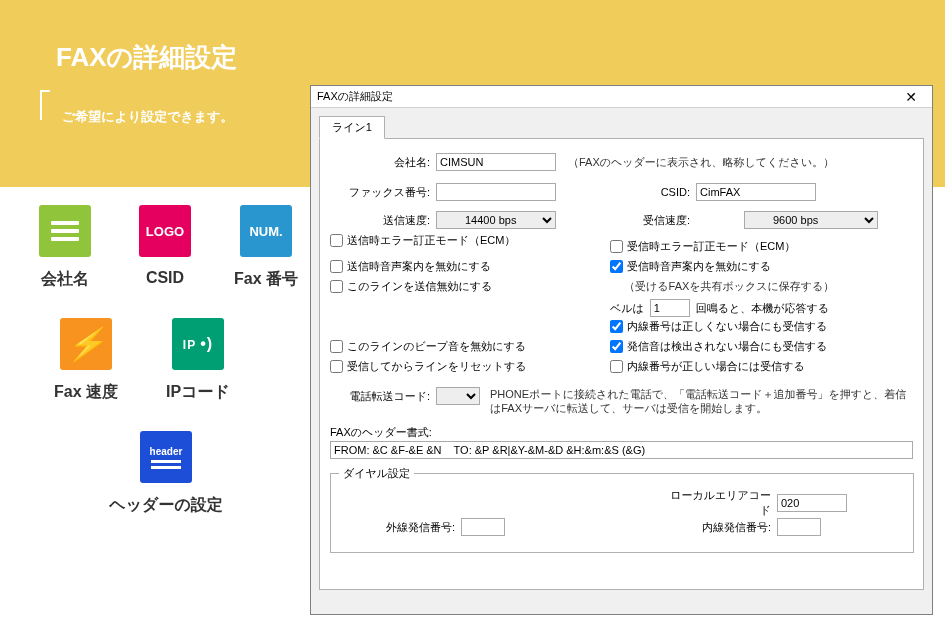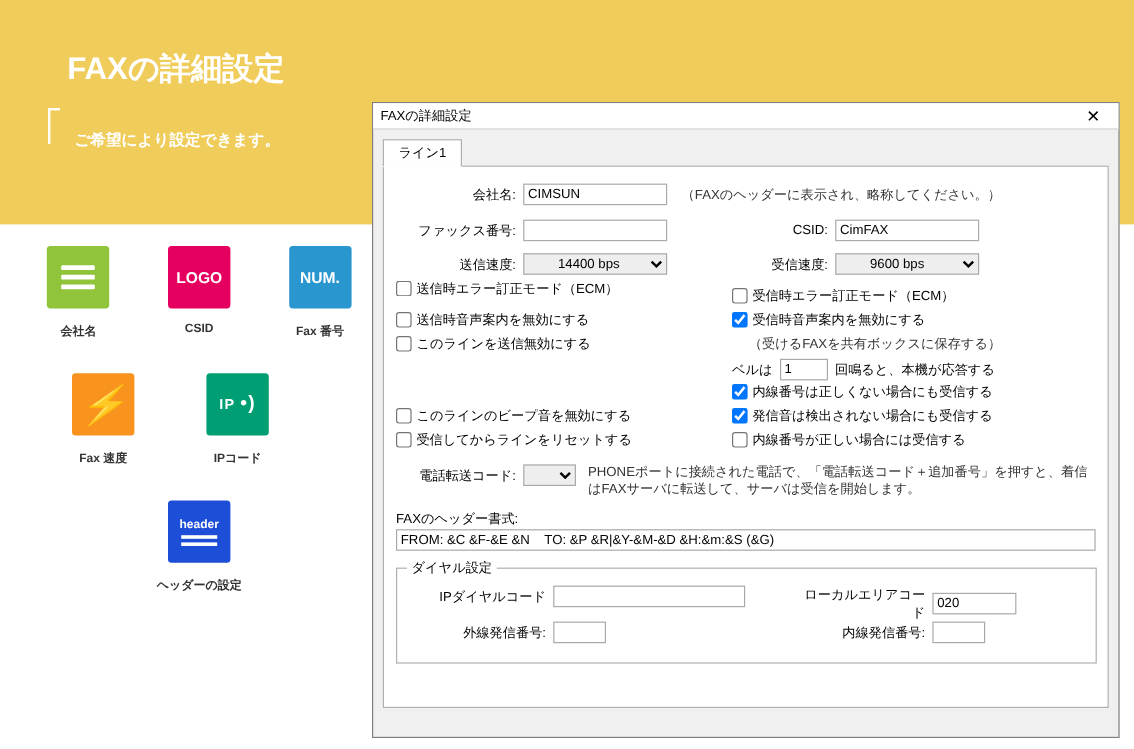--- a/index.html
+++ b/index.html
@@ -9,21 +9,21 @@
   .page-title { position: absolute; top: 40px; left: 56px; color: #fff; font-size: 26px; font-weight: bold; }
   .subtitle-bracket { position: absolute; top: 90px; left: 40px; width: 10px; height: 30px; border-top: 2px solid #fff; border-left: 2px solid #fff; }
   .page-sub { position: absolute; top: 108px; left: 62px; color: #fff; font-size: 13px; font-weight: bold; }
 
   
   .icon-grid { position: absolute; top: 205px; left: 36px; width: 260px; }
   .icon-row { display: flex; gap: 42px; margin-bottom: 28px; }
   .icon-item { width: 60px; display: flex; flex-direction: column; align-items: center; gap: 12px; }
   .icon-item.wide { width: 80px; }
   .icon-box { width: 52px; height: 52px; border-radius: 3px; display: flex; align-items: center; justify-content: center; font-weight: bold; color:#fff; }
-  .icon-label { font-size: 10px; font-weight: bold; color: #333; text-align:center; white-space:nowrap; }
+  .icon-label { font-size: 16px; font-weight: bold; color: #333; text-align:center; white-space:nowrap; }
   .bg-green { background:#90c43a; }
   .bg-blue  { background:#2a96cf; }
   .bg-pink  { background:#e50060; }
   .bg-orange{ background:#f7931e; }
   .bg-teal  { background:#009e73; }
   .bg-blue2 { background:#1d4ed8; }
   .ham-line { width: 28px; height: 4px; background:#fff; border-radius:1px; }
   .ham { display:flex; flex-direction:column; gap:4px; }
 
   
@@ -129,21 +129,21 @@
       <span class="lbl" style="width:60px;">CSID:</span>
       <input class="txt-in" style="width: 120px;" value="CimFAX">
     </div>
 
     <div class="row" style="top:72px; left:10px;">
       <span class="lbl" style="width:100px;">送信速度:</span>
       <select class="sel" style="width:120px;"><option>14400 bps</option></select>
     </div>
     <div class="row" style="top:72px; left:310px;">
       <span class="lbl" style="width:60px;">受信速度:</span>
-      <select class="sel" style="width:120px;"><option>9600 bps</option></select>
+      <select class="sel" style="width:134px;margin-left:48px;"><option>9600 bps</option></select>
     </div>
 
     <div class="row" style="top:94px; left:10px;">
         <input type="checkbox" class="cb" style="">
         <span>送信時エラー訂正モード（ECM）</span>
       </div>
     <div class="row" style="top:120px; left:10px;">
         <input type="checkbox" class="cb" style="">
         <span>送信時音声案内を無効にする</span>
       </div>
@@ -199,24 +199,20 @@
 
     <div class="row" style="top:286px; left:10px;">
         <span>FAXのヘッダー書式:</span>
       </div>
     <div class="row" style="top:302px; left:10px; right:10px;">
       <input class="txt-in" style="width: 584px;" value="FROM: &amp;C &amp;F-&amp;E &amp;N    TO: &amp;P &amp;R|&amp;Y-&amp;M-&amp;D &amp;H:&amp;m:&amp;S (&amp;G)">
     </div>
 
     <div class="fieldset" style="top:334px; left:10px; width:584px; height:80px;">
       <span class="legend">ダイヤル設定</span>
-      <div class="row" style="top:14px; left:24px;">
-        <span class="lbl" style="width:100px;">IPダイヤルコード</span>
-        <input class="txt-in" style="width: 160px;" value="">
-      </div>
       <div class="row" style="top:14px; left:330px;">
         <span class="lbl" style="width:110px;">ローカルエリアコード</span>
         <input class="txt-in" style="width: 70px;" value="020">
       </div>
       <div class="row" style="top:44px; left:24px;">
         <span class="lbl" style="width:100px;">外線発信番号:</span>
         <input class="txt-in" style="width: 44px;" value="">
       </div>
       <div class="row" style="top:44px; left:330px;">
         <span class="lbl" style="width:110px;">内線発信番号:</span>

